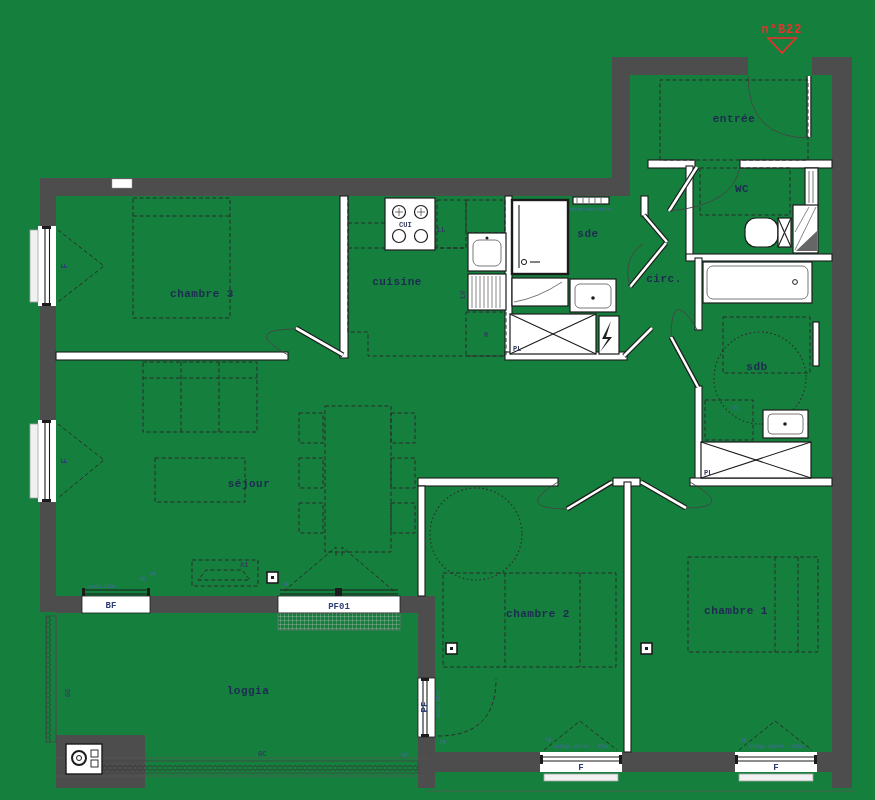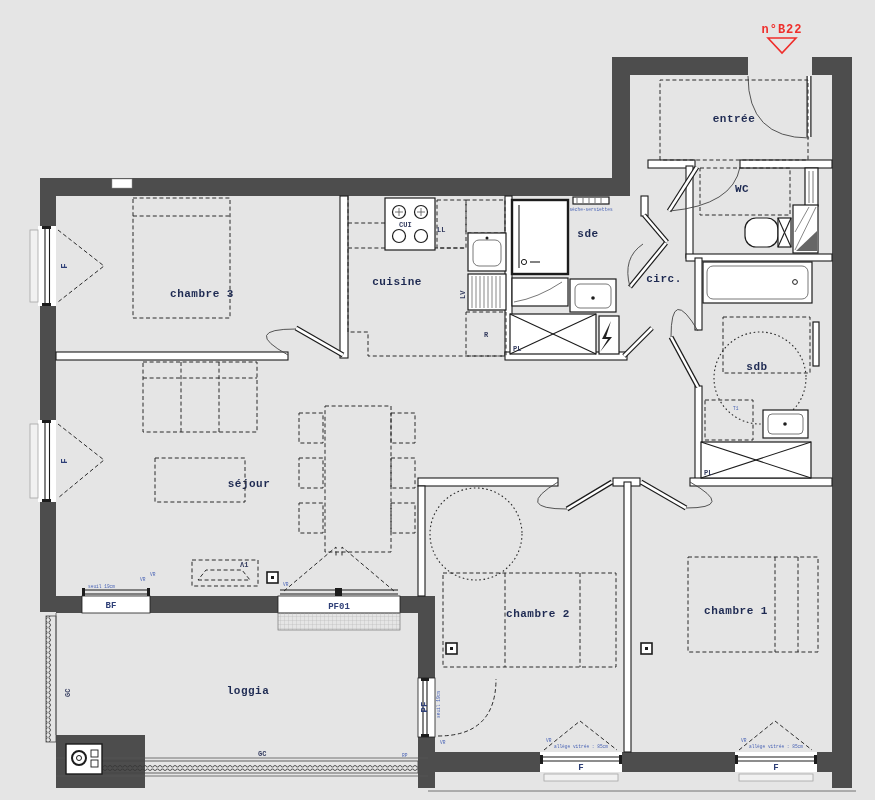--- a/index.html
+++ b/index.html
@@ -1,16 +1,16 @@
 <!DOCTYPE html>
 <html><head>
 <meta charset="utf-8">
 <style>
   html,body{margin:0;padding:0;background:#fff;}
-  #stage{position:relative;width:875px;height:800px;background:#e5e5e5;overflow:hidden;}
+  #stage{position:relative;width:875px;height:800px;background:#15803d;overflow:hidden;}
   svg{display:block;}
   .wall{fill:#4d4d4d;stroke:none;}
   .part{fill:#fff;stroke:#1c1c1c;stroke-width:1.1;}
   .ln{fill:none;stroke:#1c1c1c;stroke-width:1.1;}
   .thin{fill:none;stroke:#555;stroke-width:0.8;}
   .arc{fill:none;stroke:#444;stroke-width:0.9;}
   .dash{fill:none;stroke:#2b2b2b;stroke-width:1;stroke-dasharray:4 2.6;}
   .dot{fill:none;stroke:#2b2b2b;stroke-width:1.1;stroke-dasharray:1.6 2.6;}
   .fx{fill:#fff;stroke:#1c1c1c;stroke-width:1.2;}
   .fx2{fill:#fff;stroke:#1c1c1c;stroke-width:2.4;}

